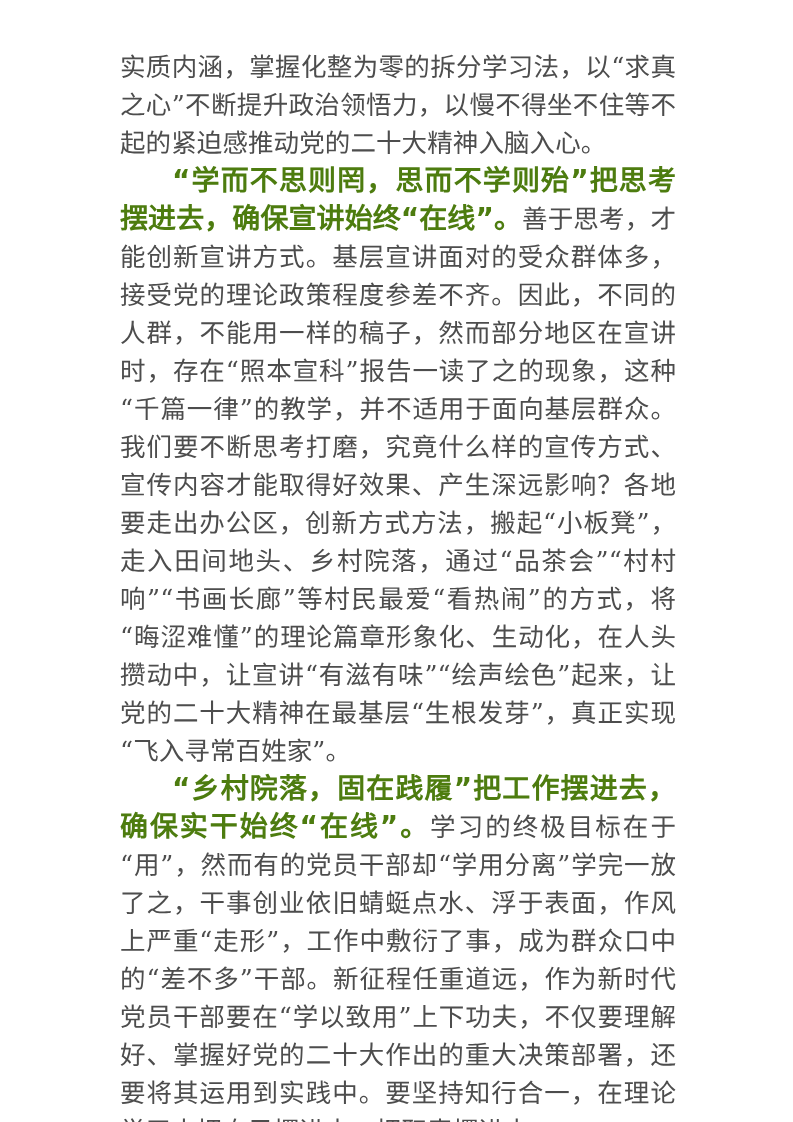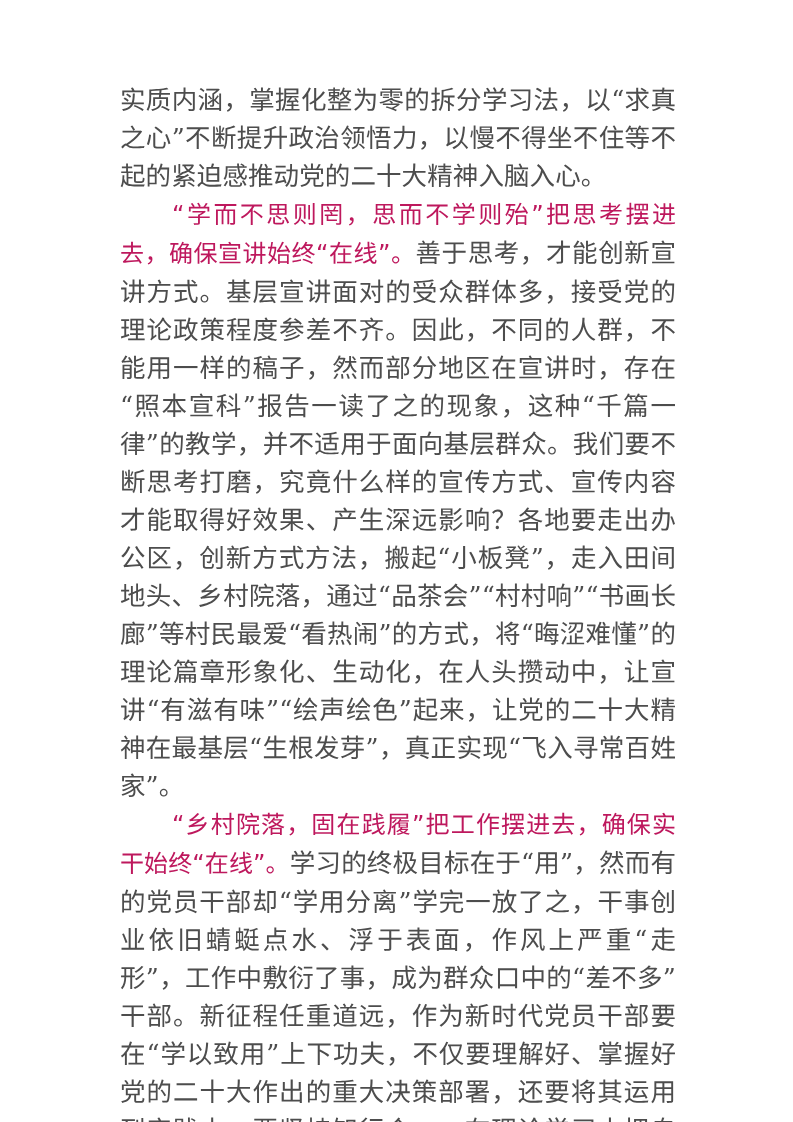--- a/index.html
+++ b/index.html
@@ -14,21 +14,21 @@
     font-family: "DejaVu Serif", "Liberation Serif", serif;
     overflow: hidden;
   }
 
   .page {
     position: relative;
     width: 635px;
     height: 1122px;
     background: #ffffff;
     box-sizing: border-box;
-    padding: 81px 118px 0 120px;
+    padding: 48px 118px 0 120px;
   }
 
   .doc-body {
     width: 556px;
   }
 
   
   p.para {
     margin: 0;
     padding: 0;
@@ -44,23 +44,23 @@
     word-break: break-all;
   }
 
   p.para.indent {
     text-indent: 52px;
   }
 
   
   .lead {
     font-family: "DejaVu Sans", "Liberation Sans", sans-serif;
-    font-weight: 400;
-    color: #be185d;
-    font-size: 24px;
+    font-weight: 700;
+    color: #4d7c0f;
+    font-size: 28px;
     letter-spacing: 0px;
   }
 
   .rest {
     font-family: "DejaVu Serif", "Liberation Serif", serif;
     font-weight: 400;
     color: #4d4d4d;
   }
 </style>
 </head>

